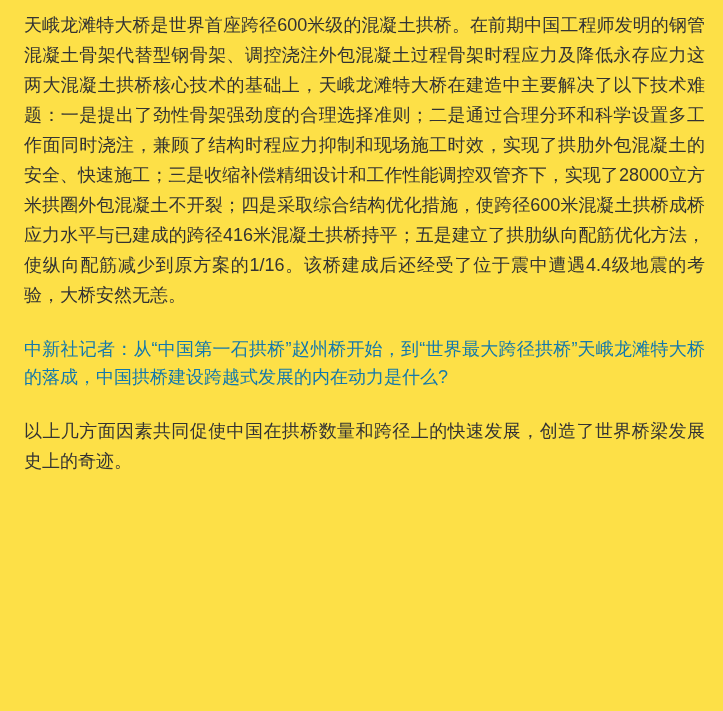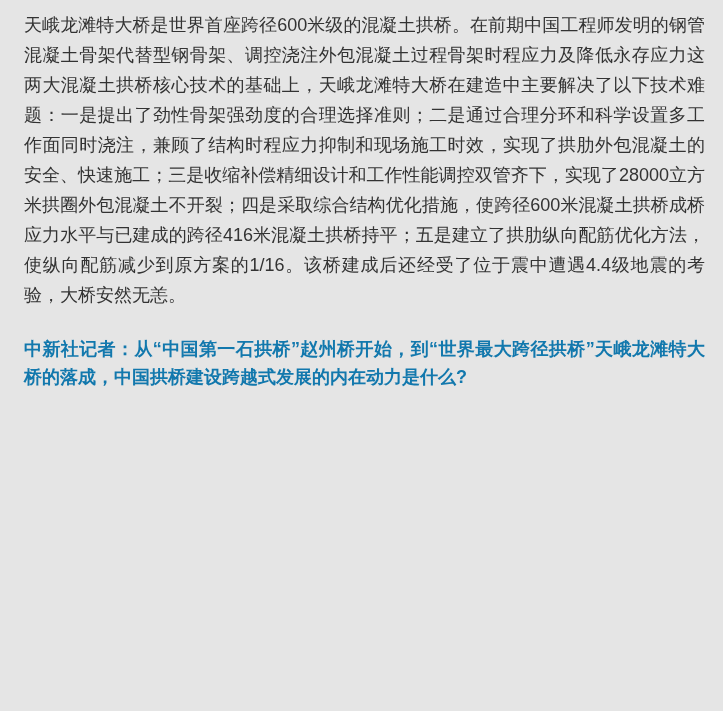--- a/index.html
+++ b/index.html
@@ -8,48 +8,49 @@
   }
   * { box-sizing: border-box; }
   html, body {
     margin: 0;
     padding: 0;
     background: #ffffff;
   }
   .page {
     width: 723px;
     min-height: 711px;
-    background: #e5e5e5;
+    background: #fde047;
     font-family: "Liberation Sans", "DejaVu Sans", sans-serif;
     color: var(--body-text);
     padding: 10px 18px 24px 24px;
   }
   .para {
     font-size: 18px;
     line-height: 30px;
     text-align: justify;
     text-justify: inter-ideograph;
     margin: 0 0 25px 0;
     word-break: break-all;
   }
   .para:last-child { margin-bottom: 0; }
   .question {
     color: var(--accent);
-    font-weight: bold;
+    font-weight: normal;
     line-height: 28px;
   }
   .speaker {
     color: var(--accent);
     font-weight: bold;
   }
 </style>
 </head>
 <body style="background: rgb(255, 255, 255);">
 
 <div class="page">
   <p class="para">天峨龙滩特大桥是世界首座跨径600米级的混凝土拱桥。在前期中国工程师发明的钢管混凝土骨架代替型钢骨架、调控浇注外包混凝土过程骨架时程应力及降低永存应力这两大混凝土拱桥核心技术的基础上，天峨龙滩特大桥在建造中主要解决了以下技术难题：一是提出了劲性骨架强劲度的合理选择准则；二是通过合理分环和科学设置多工作面同时浇注，兼顾了结构时程应力抑制和现场施工时效，实现了拱肋外包混凝土的安全、快速施工；三是收缩补偿精细设计和工作性能调控双管齐下，实现了28000立方米拱圈外包混凝土不开裂；四是采取综合结构优化措施，使跨径600米混凝土拱桥成桥应力水平与已建成的跨径416米混凝土拱桥持平；五是建立了拱肋纵向配筋优化方法，使纵向配筋减少到原方案的1/16。该桥建成后还经受了位于震中遭遇4.4级地震的考验，大桥安然无恙。</p>
 
   <p class="para question">
     <span>中新社记者：</span><span>从“中国第一石拱桥”赵州桥开始，到“世界最大跨径拱桥”天峨龙滩特大桥的落成，中国拱桥建设跨越式发展的内在动力是什么?</span>
   </p>
 
 
+  <p class="para">以上几方面因素共同促使中国在拱桥数量和跨径上的快速发展，创造了世界桥梁发展史上的奇迹。</p>
 </div>
 
 </body></html>

